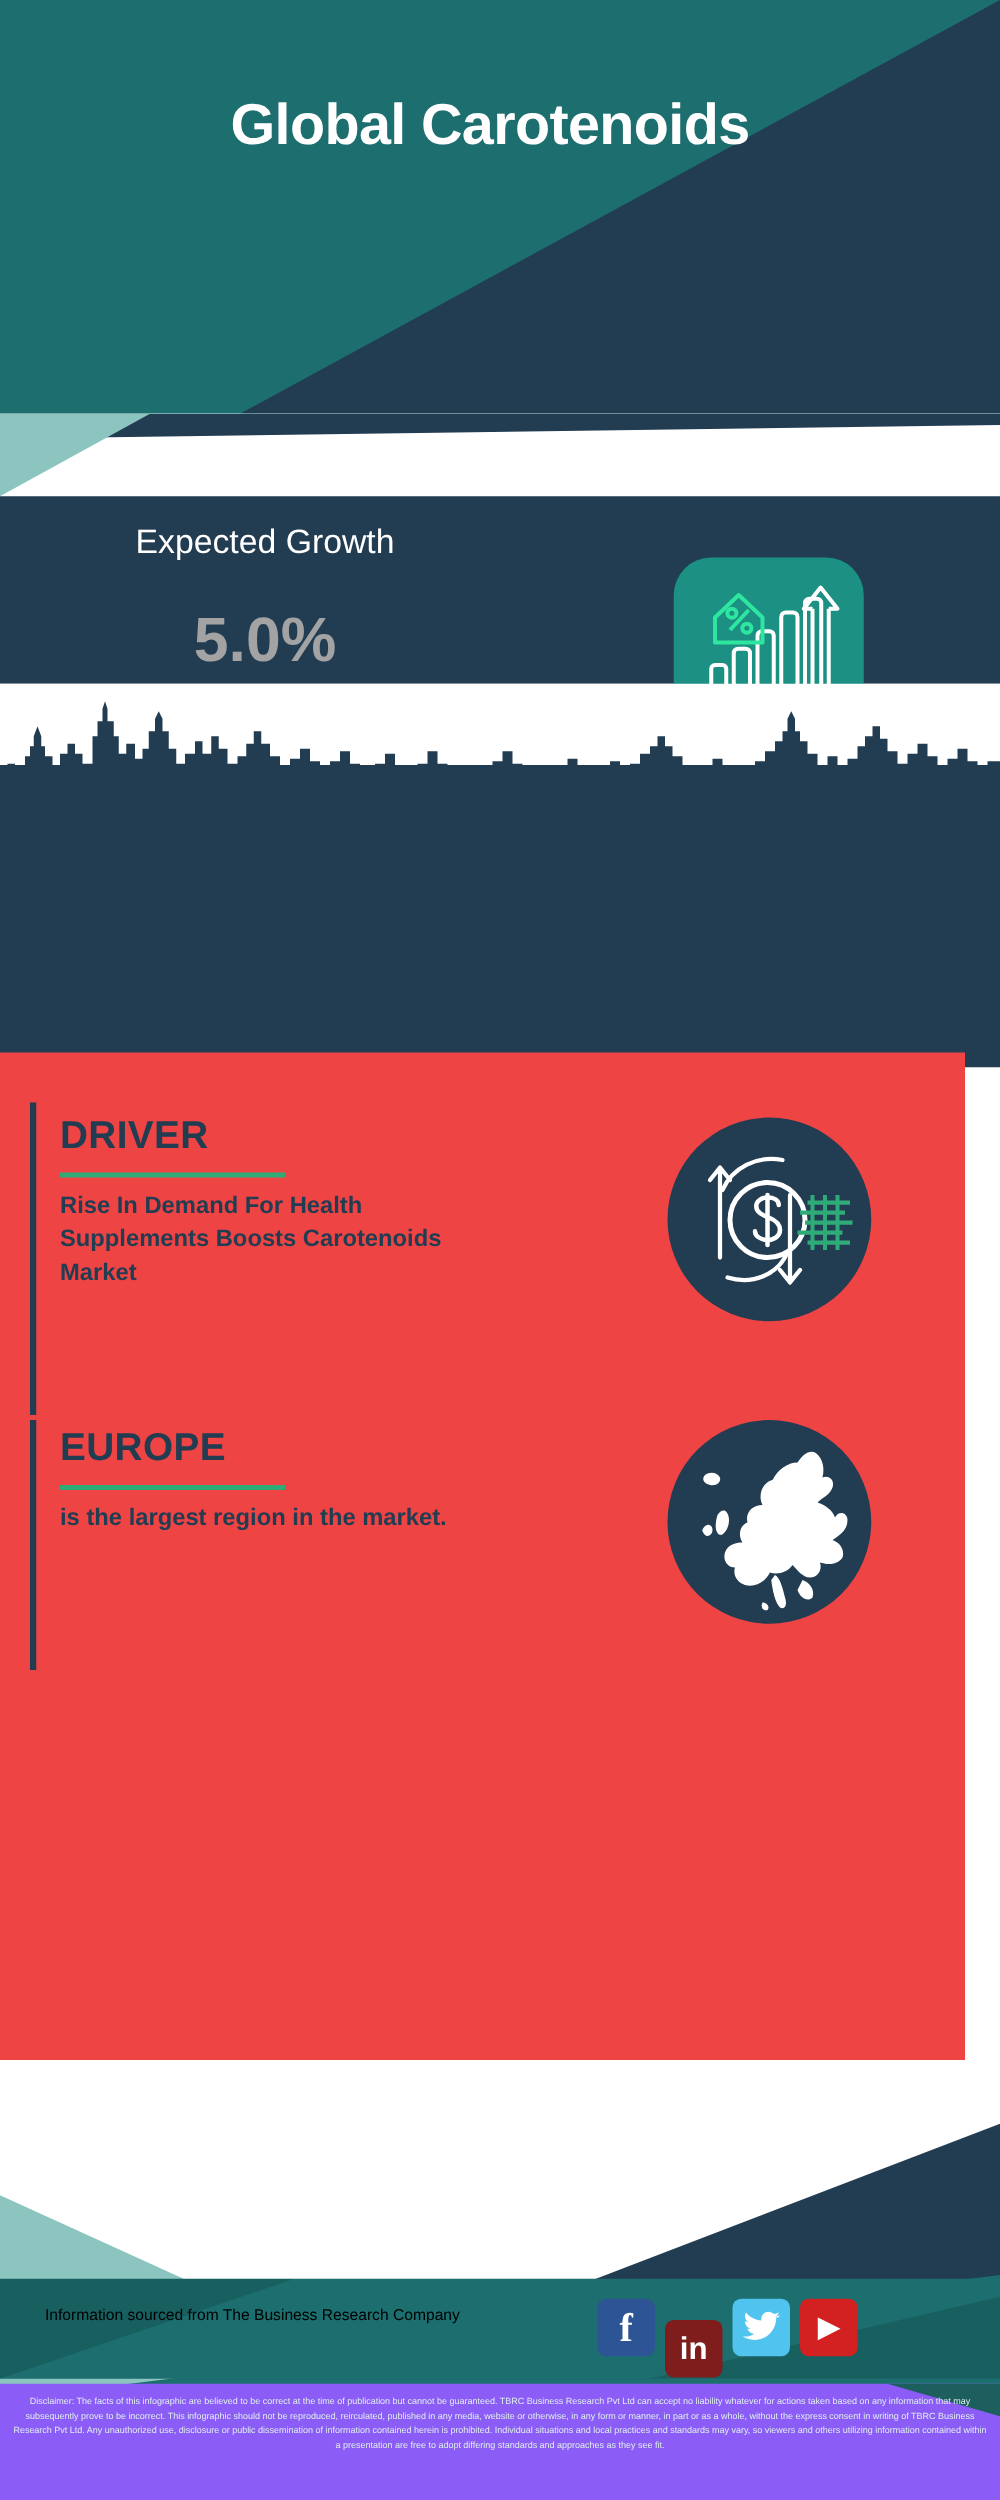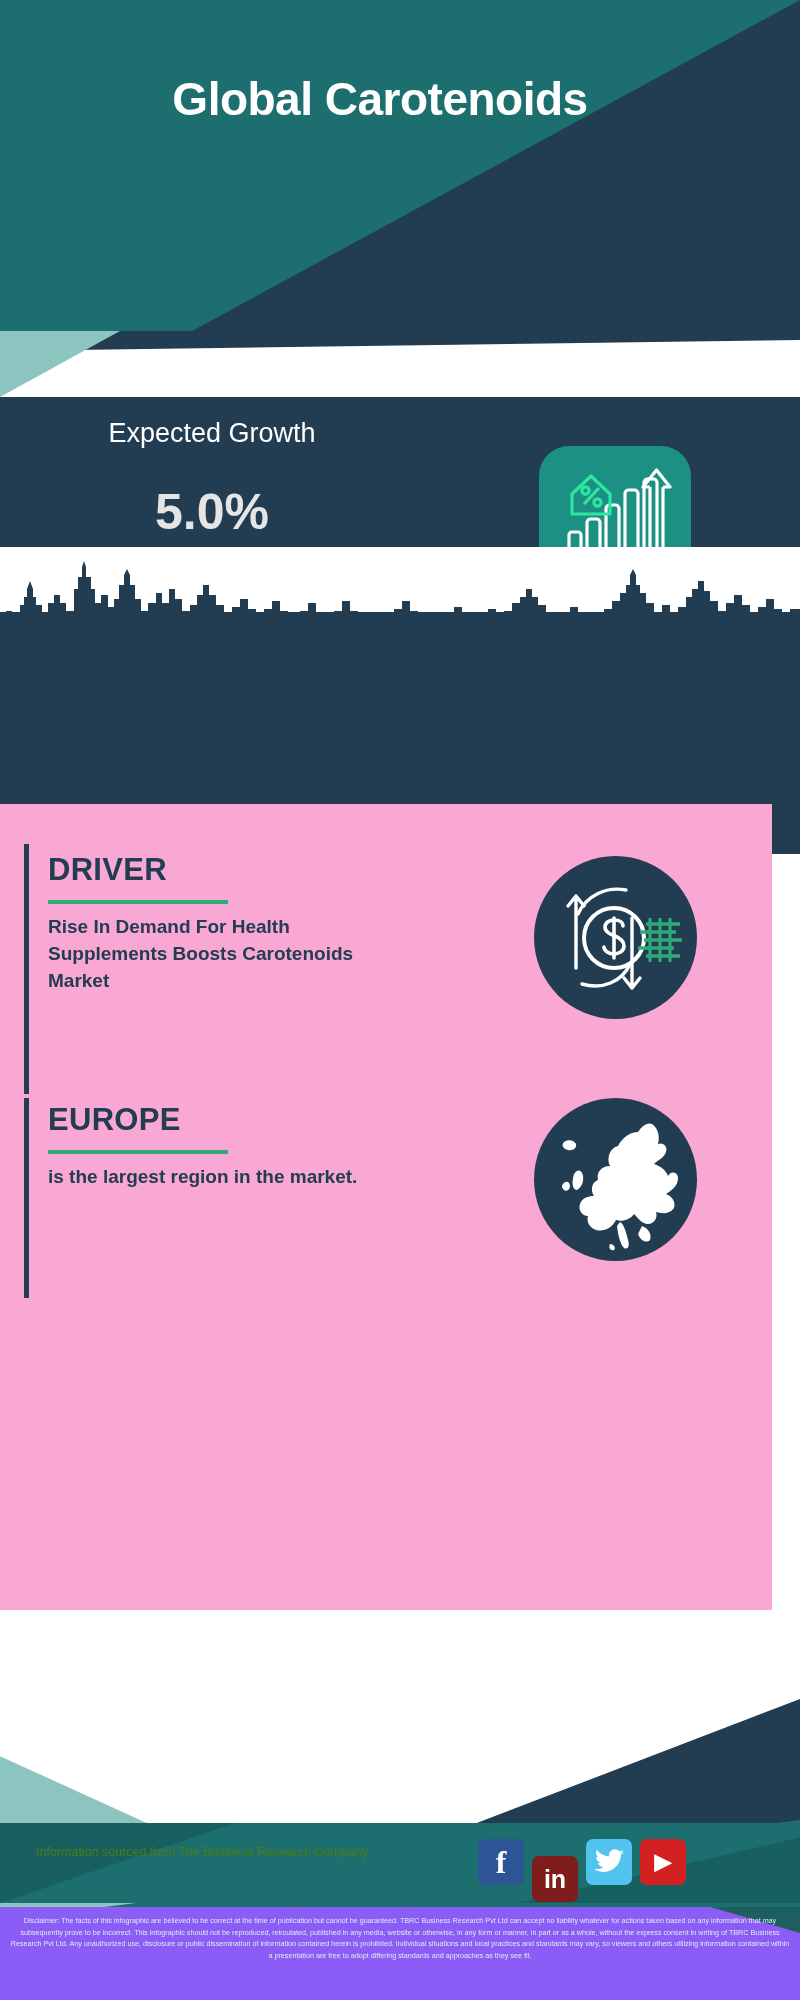--- a/index.html
+++ b/index.html
@@ -16,21 +16,21 @@
   .hero {
     position:absolute; left:0; top:0; width:800px; height:331px;
     background:#1d6e6e; overflow:hidden;
   }
   .hero-diag {
     position:absolute; left:0; top:0; width:800px; height:331px;
     background:#223c52;
     clip-path:polygon(100% 0, 100% 100%, 24% 100%);
   }
   .hero-title {
-    position:absolute; left:0; top:74px; width:760px;
+    position:absolute; left:12px; top:74px; width:760px;
     text-align:center; color:#ffffff;
     font-size:46px; font-weight:bold; line-height:1.12;
     letter-spacing:-0.5px;
     z-index:4;
   }
 
   
   .wedge-band {
     position:absolute; left:0; top:331px; width:800px; height:66px;
     background:#ffffff; overflow:hidden;
@@ -52,41 +52,41 @@
     background:#223c52;
     text-decoration:underline;
   }
   .growth-label {
     position:absolute; left:22px; top:20px; width:380px;
     text-align:center; color:#ffffff;
     font-size:27px; line-height:1.25; font-weight:normal;
   }
   .growth-value {
     position:absolute; left:22px; top:90px; width:380px;
-    text-align:center; color:#e5e5e5;
+    text-align:center; color:#a3a3a3;
     font-size:50px; font-weight:bold; line-height:1;
   }
   .growth-icon-box {
     position:absolute; left:539px; top:49px; width:152px; height:152px;
     background:#1b9083; border-radius:30px;
   }
 
   
   .skyline-band {
     position:absolute; left:0; top:547px; width:800px; height:307px;
     background:#ffffff; overflow:hidden;
   }
   .skyline-fill {
     position:absolute; left:0; bottom:0; width:800px; height:242px;
     background:#223c52;
   }
   .skyline-svg { position:absolute; left:0; top:12px; width:800px; height:75px; display:block; }
 
   
-  .cards { position:absolute; left:0; top:804px; width:772px; height:806px; background:#f9a8d4; }
+  .cards { position:absolute; left:0; top:842px; width:772px; height:806px; background:#ef4444; }
   .card { position:absolute; left:0; width:800px; }
   .card-bar {
     position:absolute; left:24px; width:5px; background:#223c52;
   }
   .card-title {
     position:absolute; color:#223c52;
     font-size:31px; font-weight:bold; letter-spacing:0.3px;
   }
   .card-rule {
     position:absolute; width:180px; height:4px; background:#2fab78;
@@ -129,21 +129,21 @@
     background:#186060;
     clip-path:polygon(0 0, 62% 0, 0 100%);
   }
   .f-bar-wedge-r {
     position:absolute; right:0; top:0; width:360px; height:80px;
     background:#186060;
     clip-path:polygon(100% 18%, 100% 100%, 22% 100%);
   }
   .f-source {
     position:absolute; left:36px; top:1842px; width:420px;
-    color:#4d7c0f; font-size:12.5px; line-height:1.75; z-index:6;
+    color:#000000; font-size:12.5px; line-height:1.75; z-index:6;
   }
   .socials {
     position:absolute; left:478px; top:1839px; z-index:6;
     display:flex; gap:8px;
   }
   .s-icon {
     width:46px; height:46px; border-radius:7px;
     display:flex; align-items:center; justify-content:center;
   }
   .s-fb { background:#2d5494; }

